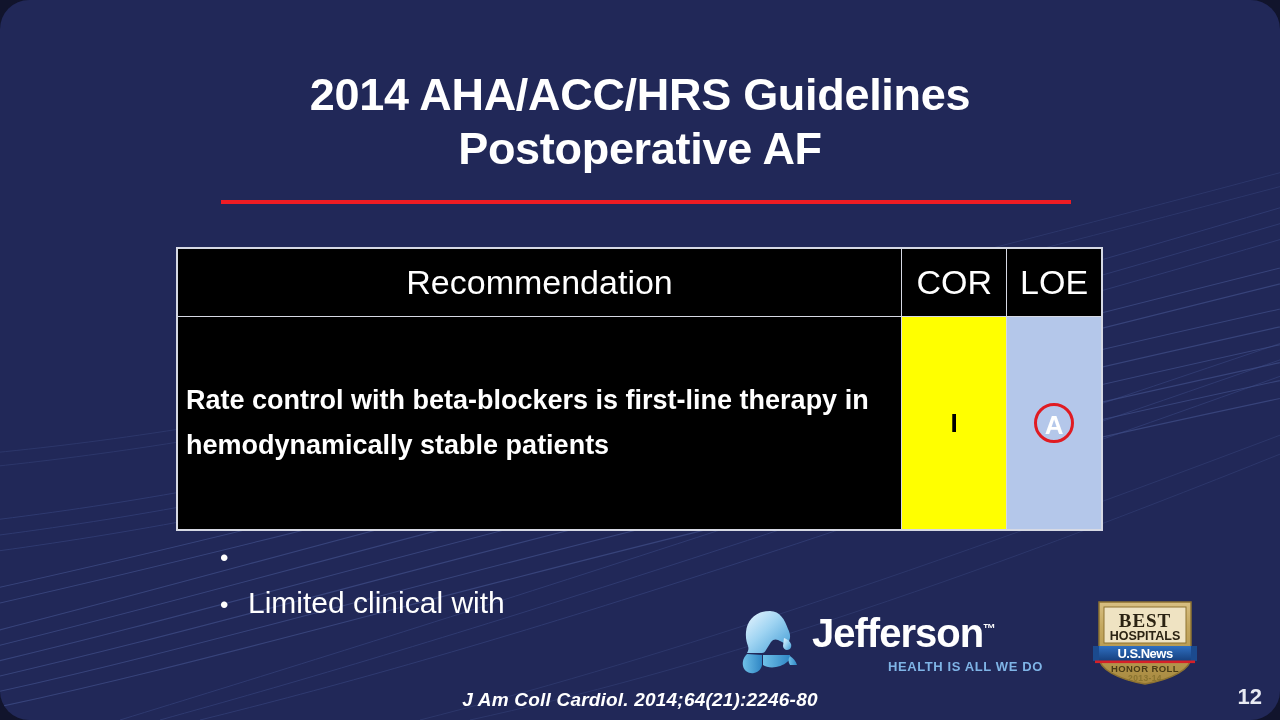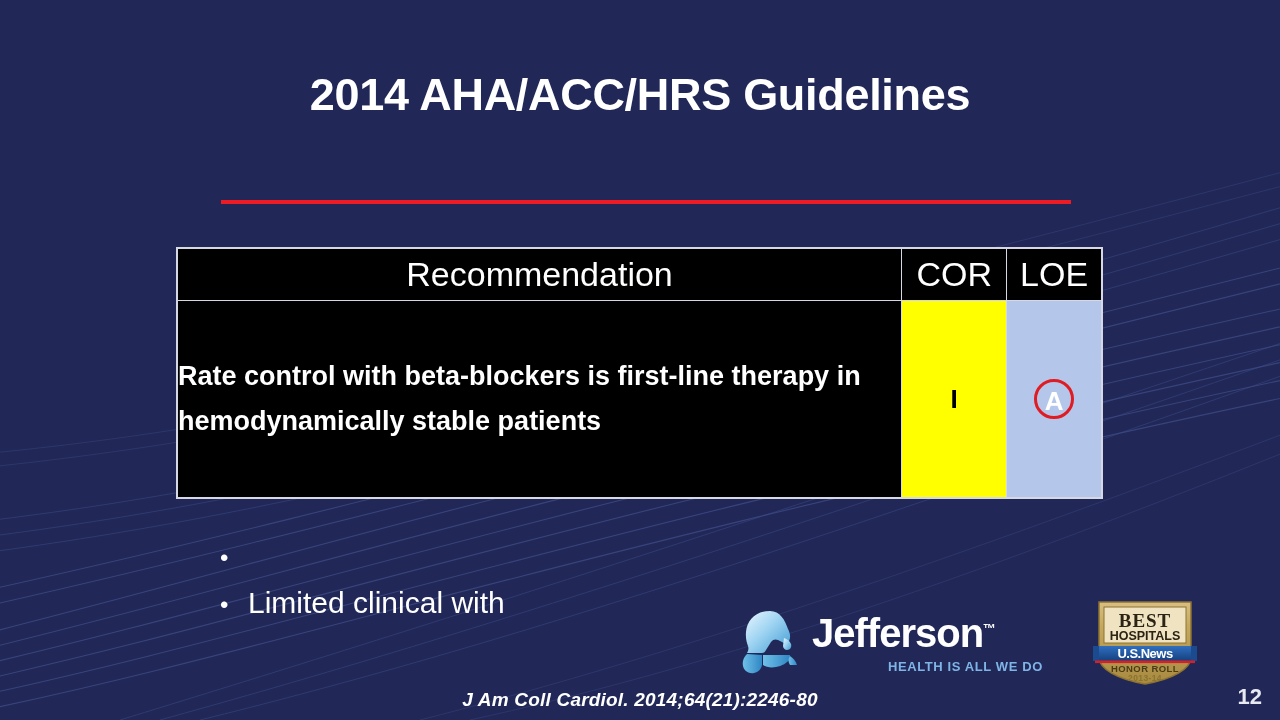--- a/index.html
+++ b/index.html
@@ -8,20 +8,21 @@
     padding: 0;
     background: #11142c;
   }
   #slide {
     position: relative;
     width: 1280px;
     height: 720px;
     background: #212858;
     overflow: hidden;
     font-family: "Liberation Sans", sans-serif;
+    border-radius: 29px;
     -webkit-font-smoothing: antialiased;
   }
 
   
   #bg-swoosh {
     position: absolute;
     left: 0; top: 0;
     width: 1280px; height: 720px;
     pointer-events: none;
   }
@@ -56,21 +57,21 @@
     position: absolute;
     left: 176px;
     top: 247px;
     width: 927px;
     border-collapse: collapse;
     border: 2px solid #d6d9e4;
     table-layout: fixed;
   }
   #rec-table td, #rec-table th {
     border: 1px solid #d6d9e4;
-    padding: 0;
+    padding: 8px;
     margin: 0;
   }
   .th-rec, .th-cor, .th-loe {
     background: #000000;
     color: #ffffff;
     font-weight: normal;
     font-size: 34px;
     height: 51px;
     line-height: 51px;
     text-align: center;
@@ -242,20 +243,21 @@
     <g fill="none" stroke="#3a4880" stroke-width="1" opacity="0.45">
       <path d="M-40,470 C200,446 460,404 1320,176"></path>
       <path d="M-40,456 C200,434 460,392 1320,162"></path>
       <path d="M420,720 C640,664 900,580 1320,420"></path>
       <path d="M470,720 C690,672 940,592 1320,438"></path>
     </g>
   </svg>
 
   <div id="title-block">
     <div class="title-line">2014 AHA/ACC/HRS Guidelines</div>
+    <div class="title-line">Postoperative AF</div>
   </div>
   <div id="title-rule"></div>
 
   <table id="rec-table">
     <colgroup>
       <col class="col-rec">
         <col class="col-cor">
         <col class="col-loe">
     </colgroup>
     <thead>

